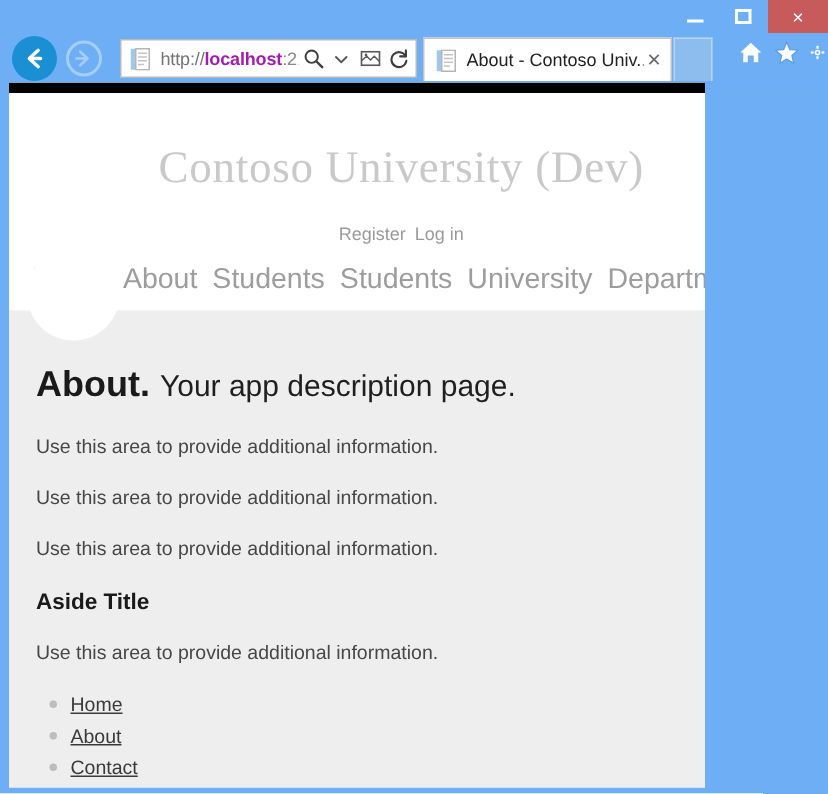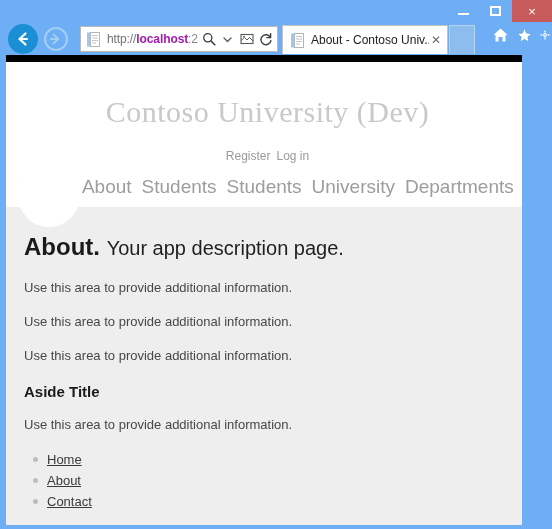--- a/index.html
+++ b/index.html
@@ -165,21 +165,21 @@
     display: flex;
     align-items: center;
     gap: 7px;
   }
   .tb-icon { cursor: pointer; display: block; }
 
   
   #viewport {
     position: absolute;
     left: 6px; top: 55px;
-    width: 516px;
+    width: 464px;
     height: 470px;
     background: #ffffff;
     overflow: hidden;
   }
 
   
   #page-top-bar {
     position: absolute;
     left: 0; top: 0;
     width: 523px;
@@ -238,21 +238,21 @@
     margin: 0 5px;
     cursor: pointer;
   }
 
   
   #body-area {
     position: relative;
     width: 523px;
     height: 318px;
     background: #eeeeee;
-    padding: 4px 18px;
+    padding: 14px 18px;
   }
 
   
   #header-circle {
     position: absolute;
     left: 12px;
     top: -42px;
     width: 62px;
     height: 62px;
     border-radius: 50%;

